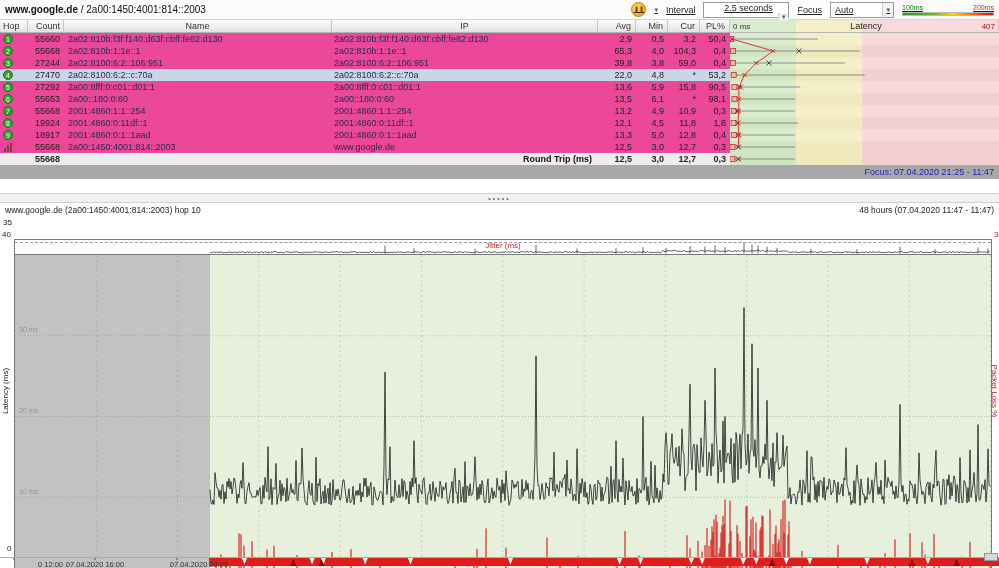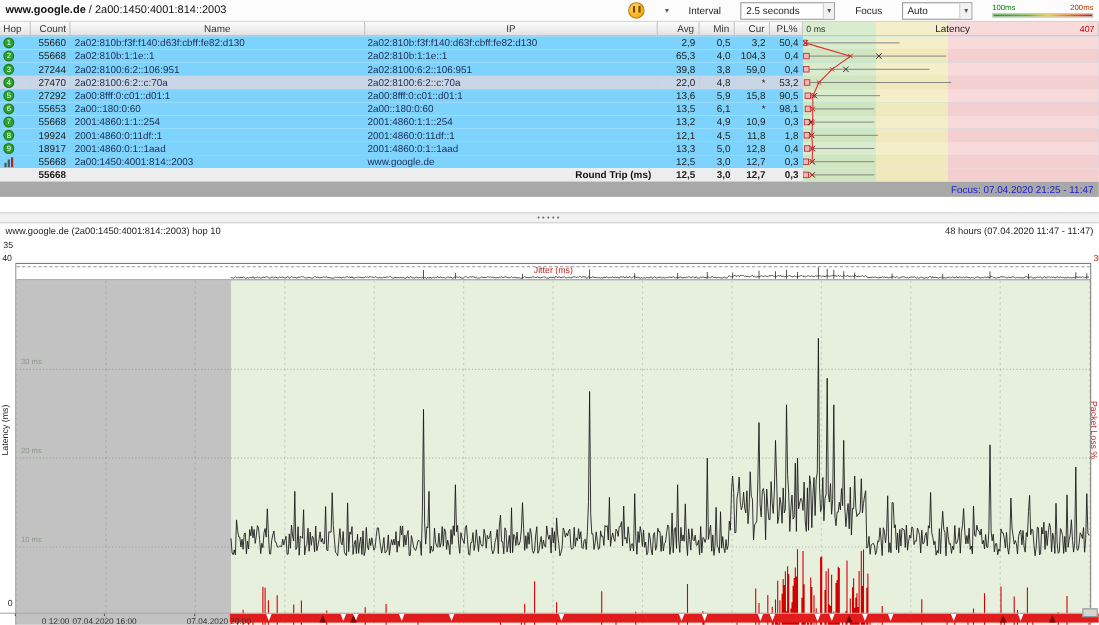--- a/index.html
+++ b/index.html
@@ -5,49 +5,49 @@
   * { margin:0; padding:0; box-sizing:border-box; }
   html,body { width:999px; height:568px; overflow:hidden; background:#fff;
               font-family:"Liberation Sans", sans-serif; }
   #app { position:relative; width:999px; height:568px; background:#fff; font-size:9px; color:#222; }
 
   
   .toolbar { position:absolute; top:0; left:0; width:999px; height:20px; background:#fcfcfc;
              border-bottom:1px solid #d4d4d4; display:flex; align-items:center; padding:0 5px; }
   .target { font-size:10px; color:#111; white-space:nowrap; }
   .target .host { font-weight:bold; }
-  .tb-right { margin-left:auto; display:flex; align-items:center; gap:18px; }
+  .tb-right { margin-left:auto; display:flex; align-items:center; gap:8px;text-decoration:underline; }
   .pause-btn { width:15px; height:15px; border-radius:50%;
                background:radial-gradient(circle at 35% 30%, #ffd75e, #f29d00);
                border:1px solid #c07c00; color:#7a4a00; font-size:6px; line-height:13px;
                text-align:center; cursor:pointer; }
   .dd-arrow { font-size:7px; color:#555; }
   .tb-label { font-size:9px; color:#222; }
   .combo { border:1px solid #9a9a9a; background:#fff; height:16px; display:flex; align-items:center;
            padding-left:4px; font-size:9px; cursor:pointer; }
   .combo .arr { margin-left:auto; font-size:7px; color:#555; border-left:1px solid #d0d0d0;
                 padding:0 3px; height:100%; display:flex; align-items:center; background:#f2f2f2; }
-  .combo.interval { width:86px; } .combo.focus { width:64px; }
+  .combo.interval { width:86px;flex-direction:column; } .combo.focus { width:64px; }
   .legend { width:92px; display:flex; flex-direction:column; gap:1px; }
   .legend-labels { display:flex; justify-content:space-between; font-size:7px; }
   .legend-labels .lo { color:#0a7a0a; } .legend-labels .hi { color:#b43500; }
   .legend-bar { height:4px; border:1px solid #bbb;
     background:linear-gradient(to right,#17a317 0%,#67bd12 35%,#ffd400 55%,#ff7300 75%,#e30b0b 100%); }
 
   
   .tbl { position:absolute; top:20px; left:0; width:999px; }
   .thead { display:flex; height:13px; background:linear-gradient(#fdfdfd,#e2e2e2);
            border-bottom:1px solid #b5b5b5; font-size:9px; color:#333; }
   .th { display:flex; align-items:center; border-right:1px solid #c6c6c6; height:100%; }
   .c-hop{width:28px;padding-left:3px;} .c-count{width:36px;justify-content:flex-end;padding-right:3px;}
   .c-ip{width:266px;} .c-name{width:268px;} .c-avg{width:38px;} .c-min{width:32px;}
   .c-cur{width:32px;} .c-pl{width:30px;} .c-graph{width:269px;}
   .th.c-ip,.th.c-name { justify-content:center; }
   .th.c-avg,.th.c-min,.th.c-cur,.th.c-pl { justify-content:flex-end; padding-right:4px; }
-  .trow { display:flex; height:12px; align-items:center; font-size:9px; white-space:nowrap; background:#7dd3fc; }
+  .trow { display:flex; height:12px; align-items:center; font-size:9px; white-space:nowrap; background:#ec4899; }
   .trow.selected .td:not(.c-graph) { background:#c9d6e6; }
   .td { height:100%; display:flex; align-items:center; overflow:hidden; }
   .td.c-ip,.td.c-name { padding-left:4px; color:#1c2c52; }
   .td.num { justify-content:flex-end; padding-right:4px; }
   .hopc { width:10px; height:10px; border-radius:50%; background:#2ea22e; border:1px solid #1d7a1d;
           color:#fff; font-size:7px; display:flex; align-items:center; justify-content:center; }
   .hopc.hopgraph { background:transparent; border:none; border-radius:0; align-items:flex-end; gap:1px; }
   .hopc.hopgraph i { display:block; width:2px; background:#555; }
   .hopc.hopgraph i:nth-child(1){height:4px;} .hopc.hopgraph i:nth-child(2){height:7px;}
   .hopc.hopgraph i:nth-child(3){height:9px; background:#b22;}

